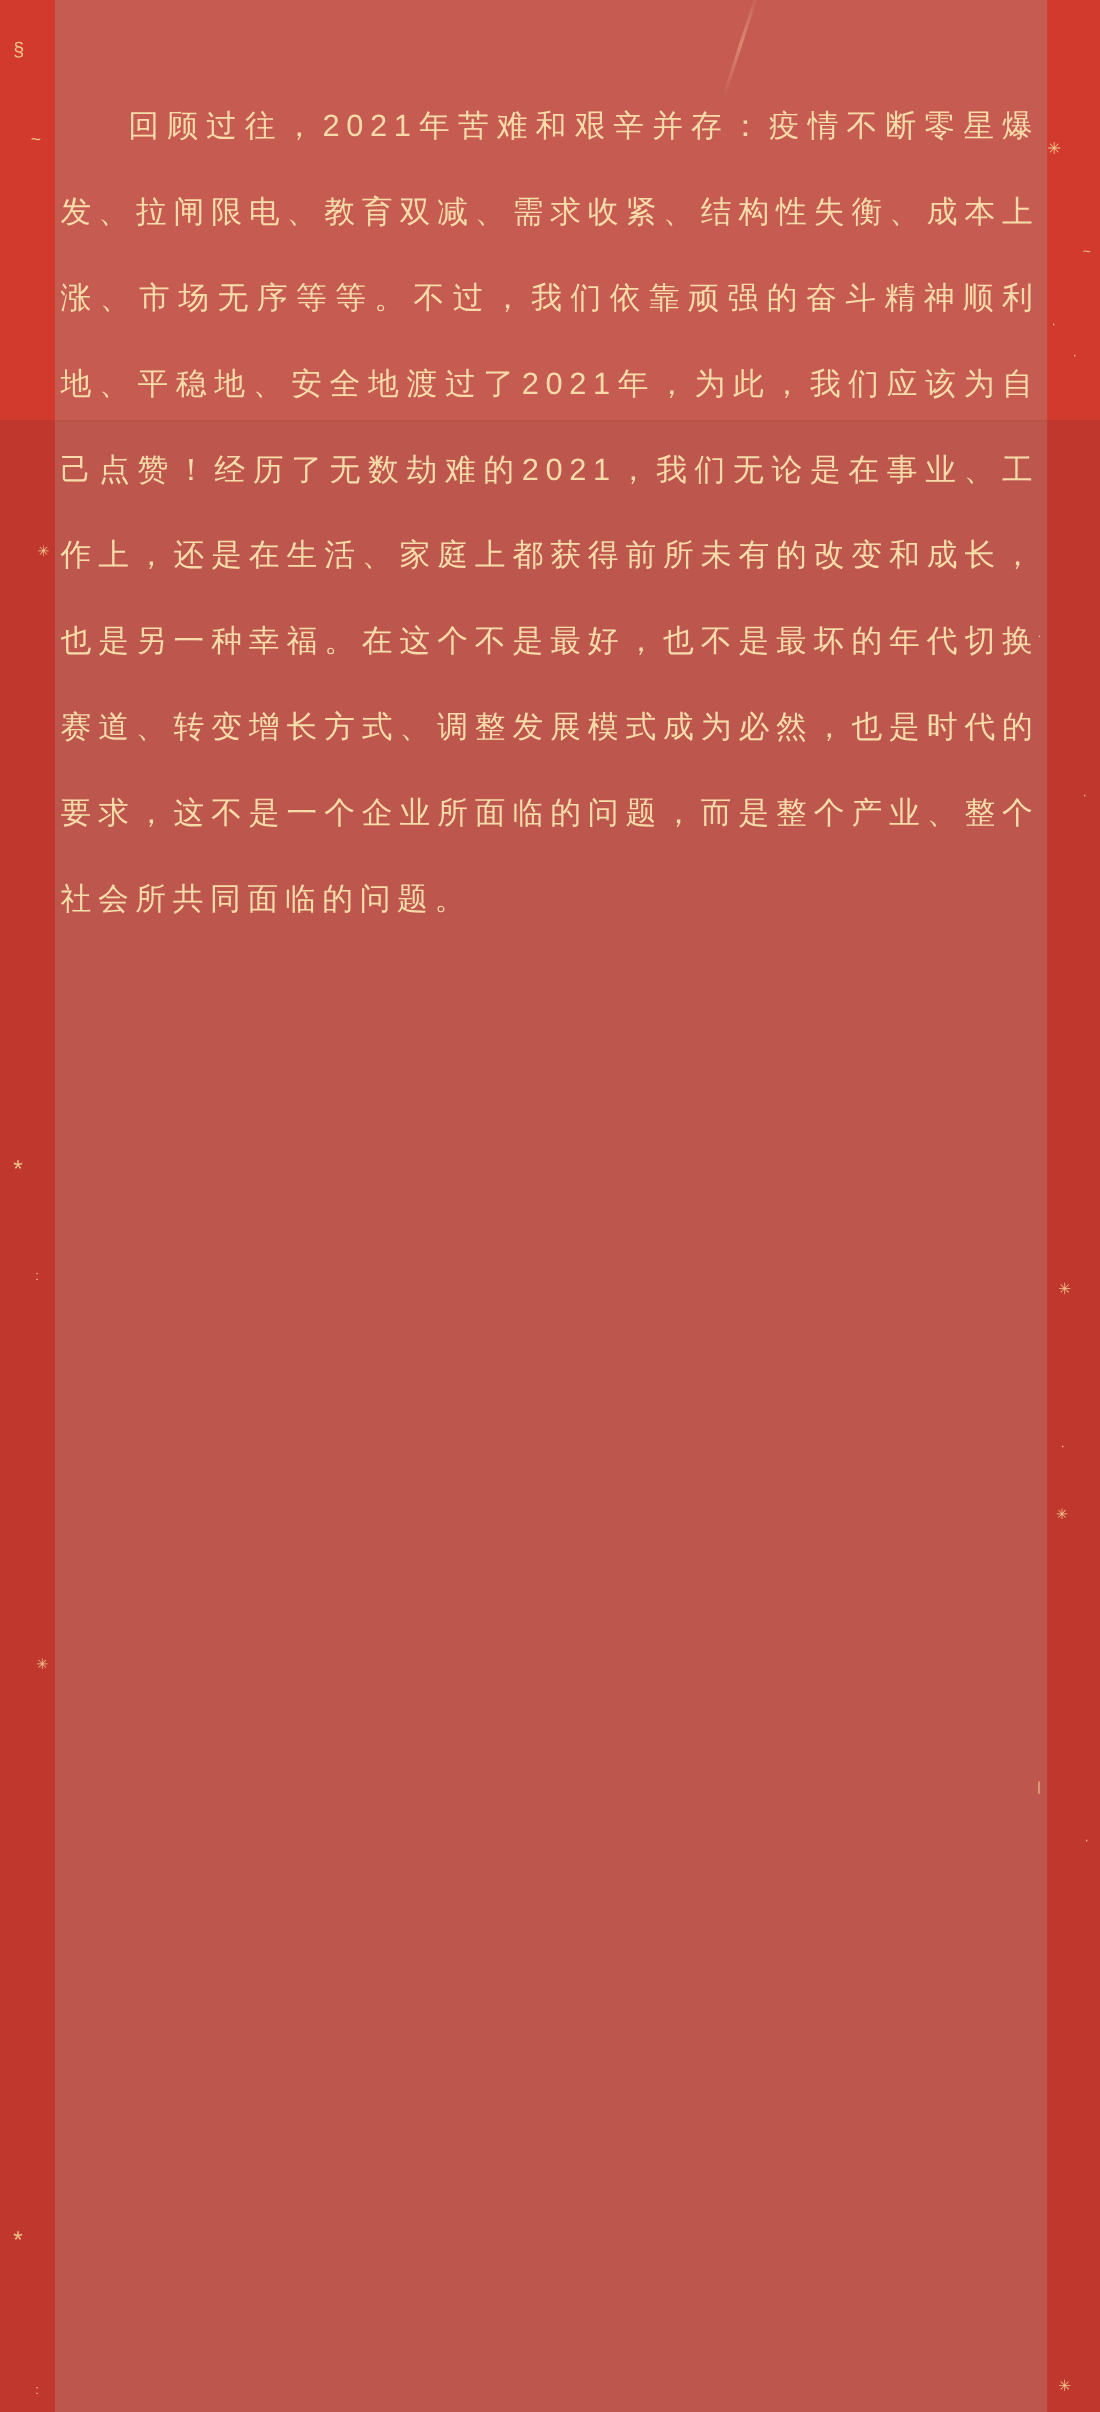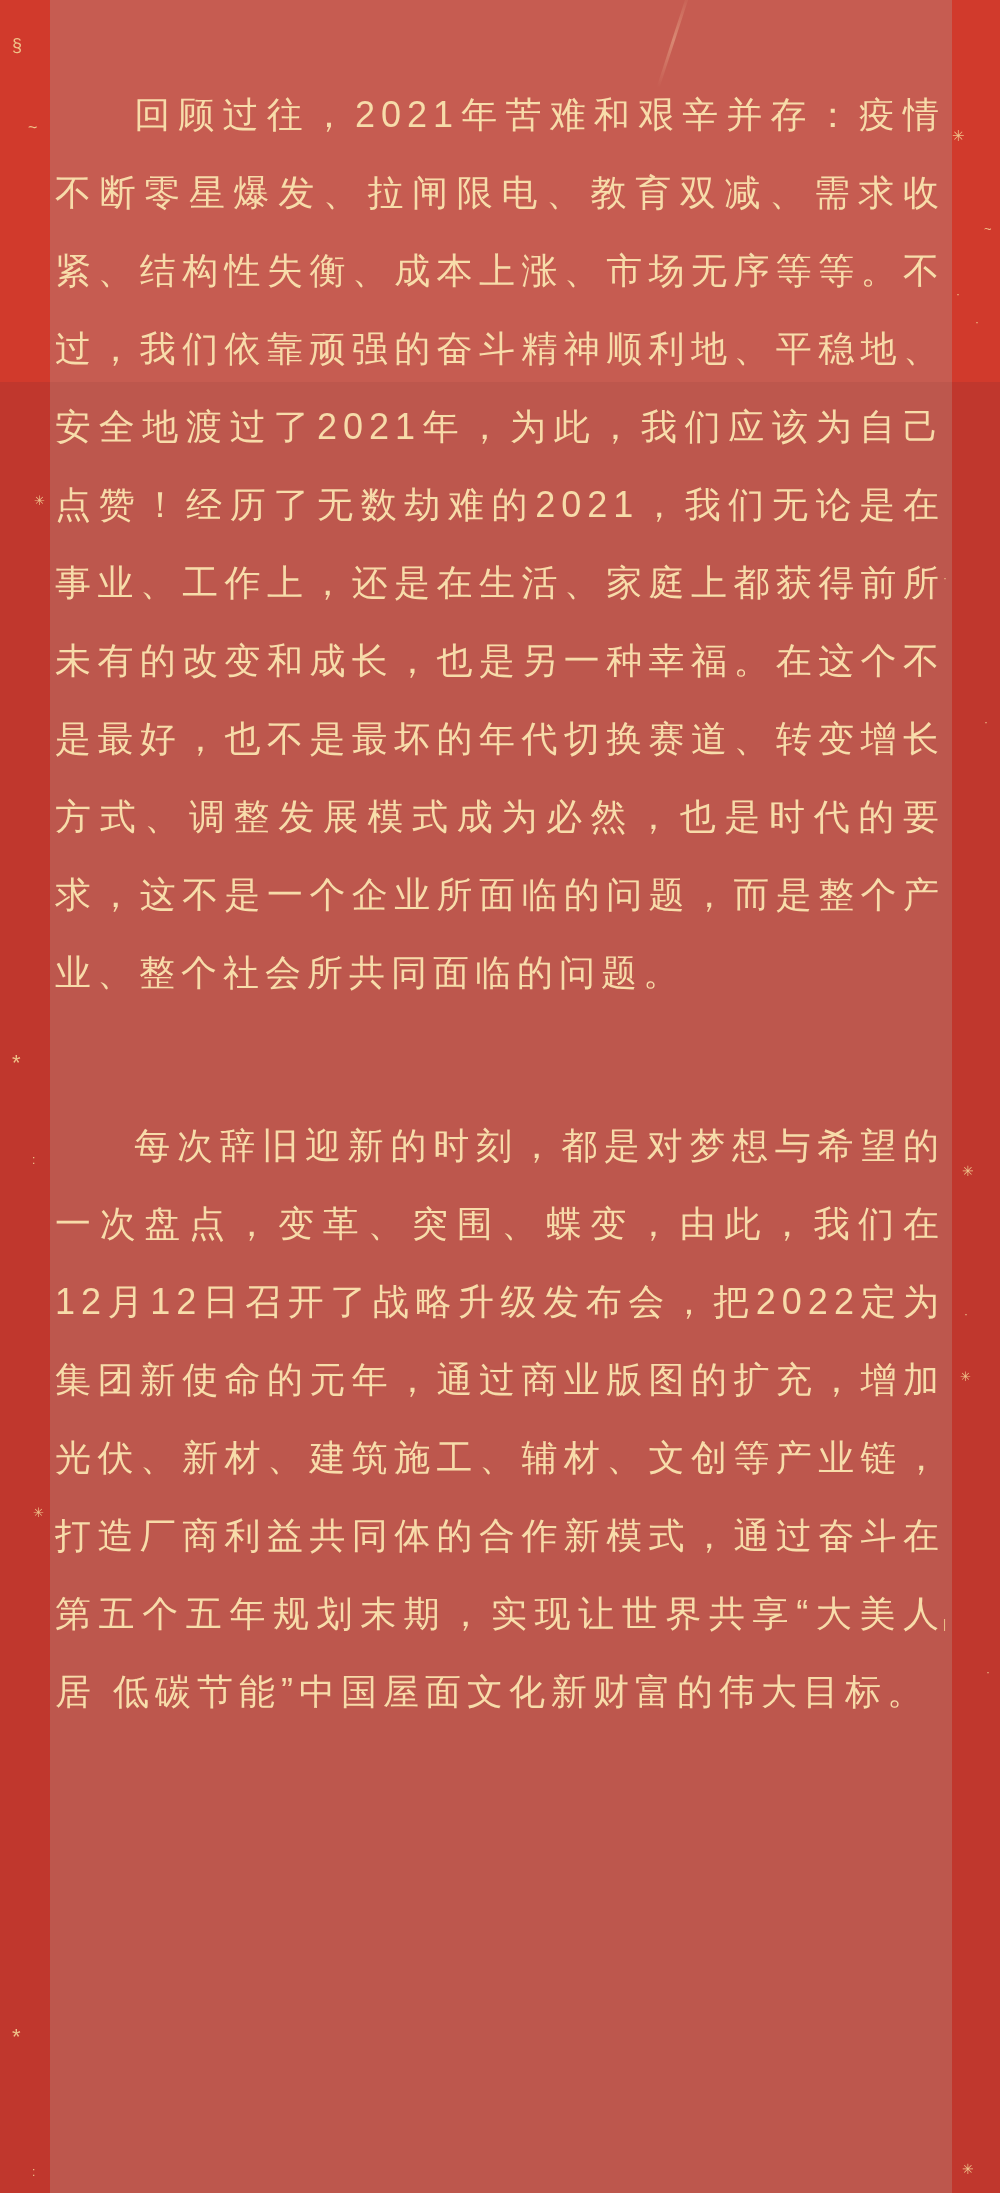--- a/index.html
+++ b/index.html
@@ -13,21 +13,21 @@
   .band{position:absolute;left:0;width:1000px;}
   .band-top{top:0;height:382px;background:var(--edge-top,#d13a2c);}
   .band-bottom{top:382px;height:1811px;background:var(--edge-bottom,#c0372d);}
   .panel{position:absolute;top:0;bottom:0;left:50px;width:902px;}
   .band-top  .panel{background:var(--panel-top,#c65c51);}
   .band-bottom .panel{background:var(--panel-bottom,#bd574d);}
   
   .text-layer{
     position:absolute;left:55px;top:76px;width:890px;
     color:var(--text,#f7dcaa);
-    font-size:36px;line-height:78px;letter-spacing:6px;
+    font-size:28px;line-height:78px;letter-spacing:6px;
     text-align:justify;text-justify:inter-character;
     font-weight:400;
   }
   .text-layer p{margin:0;text-indent:2.2em;}
   .text-layer p + p{margin-top:95px;}
   
   .orn{
     position:absolute;color:var(--ornament,#f3cf92);
     line-height:1;opacity:.92;pointer-events:none;
   }
@@ -71,16 +71,15 @@
       <span class="orn" style="left: 962px; top: 1164px; font-size: 14px;">✳</span>
       <span class="orn" style="left: 964px; top: 1308px; font-size: 12px;">·</span>
       <span class="orn" style="left: 960px; top: 1370px; font-size: 13px;">✳</span>
       <span class="orn" style="left: 943px; top: 1618px; font-size: 12px;">|</span>
       <span class="orn" style="left: 986px; top: 1666px; font-size: 12px;">·</span>
       <span class="orn" style="left: 962px; top: 2162px; font-size: 14px;">✳</span>
     </div>
 
   <div class="text-layer">
     <p>回顾过往，2021年苦难和艰辛并存：疫情不断零星爆发、拉闸限电、教育双减、需求收紧、结构性失衡、成本上涨、市场无序等等。不过，我们依靠顽强的奋斗精神顺利地、平稳地、安全地渡过了2021年，为此，我们应该为自己点赞！经历了无数劫难的2021，我们无论是在事业、工作上，还是在生活、家庭上都获得前所未有的改变和成长，也是另一种幸福。在这个不是最好，也不是最坏的年代切换赛道、转变增长方式、调整发展模式成为必然，也是时代的要求，这不是一个企业所面临的问题，而是整个产业、整个社会所共同面临的问题。</p>
-    <p>每次辞旧迎新的时刻，都是对梦想与希望的一次盘点，变革、突围、蝶变，由此，我们在12月12日召开了战略升级发布会，把2022定为集团新使命的元年，通过商业版图的扩充，增加光伏、新材、建筑施工、辅材、文创等产业链，打造厂商利益共同体的合作新模式，通过奋斗在第五个五年规划末期，实现让世界共享“大美人居 低碳节能”中国屋面文化新财富的伟大目标。</p>
   </div>
 
 </div>
 
 </body></html>

